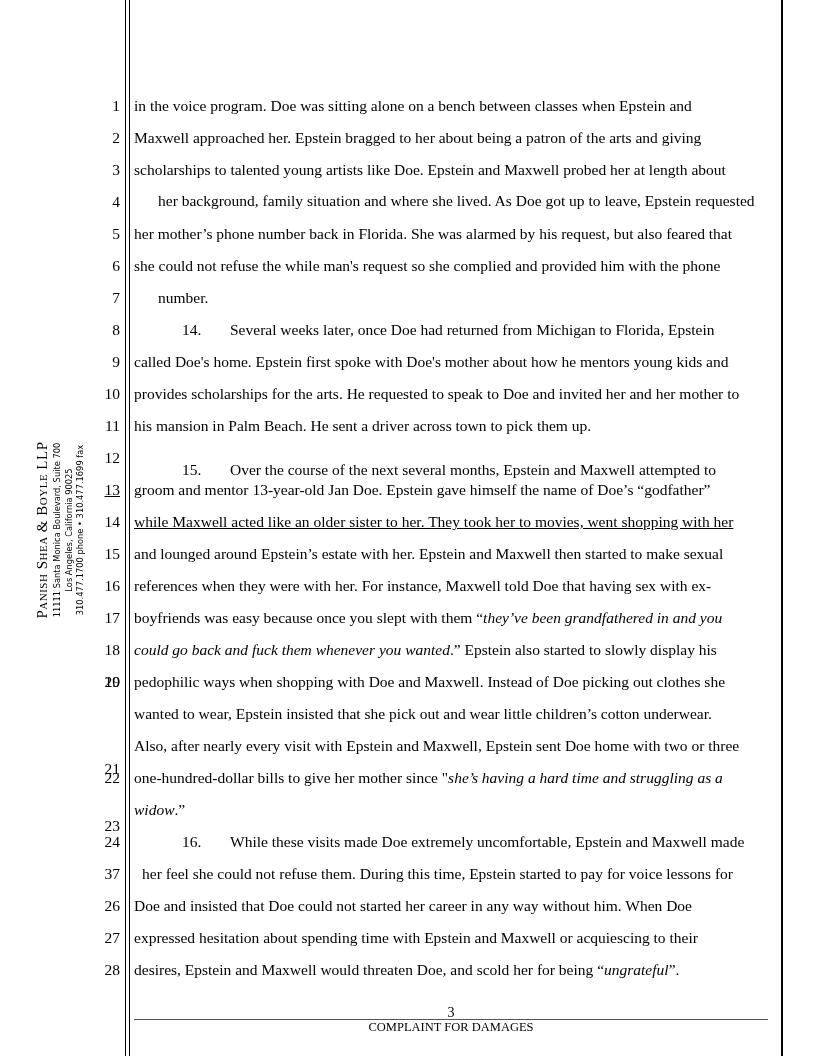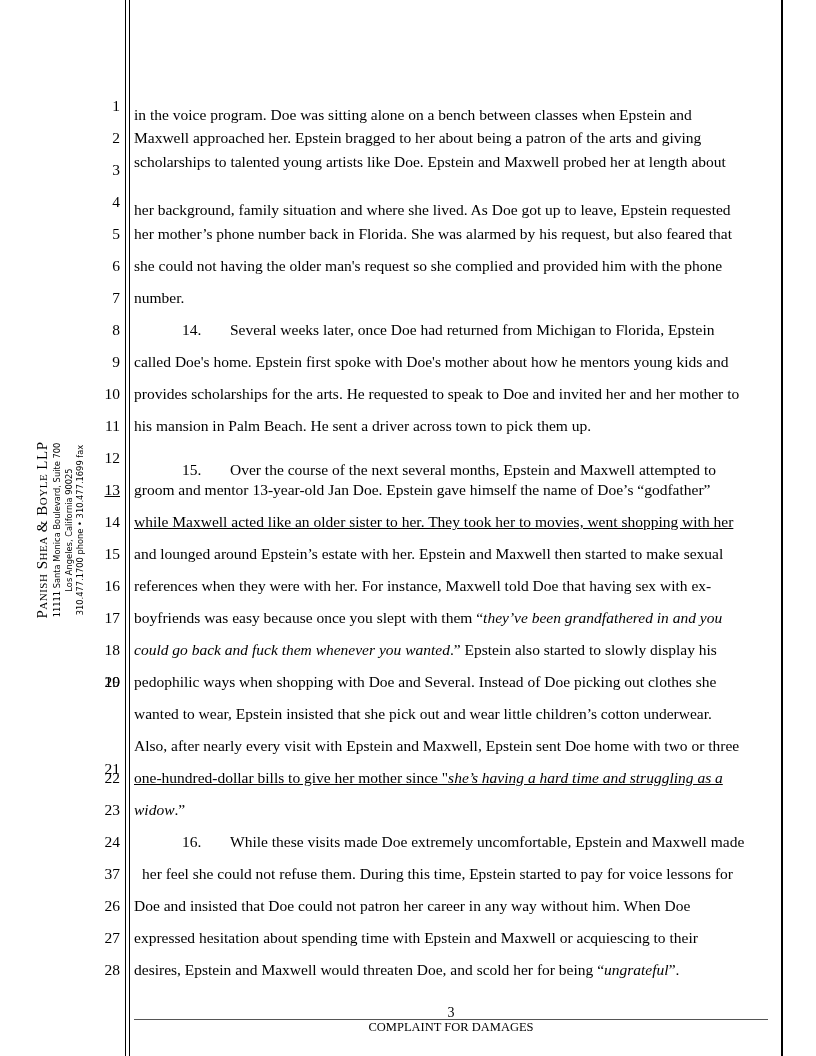--- a/index.html
+++ b/index.html
@@ -57,53 +57,53 @@
     <div class="line-num" style="top: 384px; text-decoration: underline;">13</div>
     <div class="line-num" style="top: 416px;">14</div>
     <div class="line-num" style="top: 448px;">15</div>
     <div class="line-num" style="top: 480px;">16</div>
     <div class="line-num" style="top: 512px;">17</div>
     <div class="line-num" style="top: 544px;">18</div>
     <div class="line-num" style="top: 576px;">19</div>
     <div class="line-num" style="top: 576px;">20</div>
     <div class="line-num" style="top: 663px;">21</div>
     <div class="line-num" style="top: 672px;">22</div>
-    <div class="line-num" style="top: 704px;">23</div>
+    <div class="line-num" style="top: 720px;">23</div>
     <div class="line-num" style="top: 736px;">24</div>
     <div class="line-num" style="top: 768px;">37</div>
     <div class="line-num" style="top: 800px;">26</div>
     <div class="line-num" style="top: 832px;">27</div>
     <div class="line-num" style="top: 864px;">28</div>
   </div>
 <div class="body-text" id="body-text">
-    <div class="tl" style="top: 9px; text-align: right;"><span>in the voice program.  Doe was sitting alone on a bench between classes when Epstein and</span></div>
+    <div class="tl" style="top: 0px; text-align: right;"><span>in the voice program.  Doe was sitting alone on a bench between classes when Epstein and</span></div>
     <div class="tl" style="top: 32px;"><span>Maxwell approached her.  Epstein bragged to her about being a patron of the arts and giving</span></div>
-    <div class="tl" style="top: 56px;"><span>scholarships to talented young artists like Doe.  Epstein and Maxwell probed her at length about</span></div>
-    <div class="tl" style="top: 104px;"><span>her background, family situation and where she lived.  As Doe got up to leave, Epstein requested</span></div>
+    <div class="tl" style="top: 64px;"><span>scholarships to talented young artists like Doe.  Epstein and Maxwell probed her at length about</span></div>
+    <div class="tl" style="top: 95px; margin-left: 24px;"><span>her background, family situation and where she lived.  As Doe got up to leave, Epstein requested</span></div>
     <div class="tl" style="top: 128px;"><span>her mother’s phone number back in Florida.  She was alarmed by his request, but also feared that</span></div>
-    <div class="tl" style="top: 160px;"><span>she could not having the older man's request so she complied and provided him with the phone</span></div>
-    <div class="tl" style="top: 192px;"><span>number.</span></div>
+    <div class="tl" style="top: 160px;"><span>she could not refuse the while man's request so she complied and provided him with the phone</span></div>
+    <div class="tl" style="top: 192px; margin-left: 24px;"><span>number.</span></div>
     <div class="tl indent" style="top: 224px;"><span class="num">14.</span><span>Several weeks later, once Doe had returned from Michigan to Florida, Epstein</span></div>
     <div class="tl" style="top: 256px;"><span>called Doe's home.  Epstein first spoke with Doe's mother about how he mentors young kids and</span></div>
     <div class="tl" style="top: 288px;"><span>provides scholarships for the arts. He requested to speak to Doe and invited her and her mother to</span></div>
     <div class="tl" style="top: 320px;"><span>his mansion in Palm Beach.  He sent a driver across town to pick them up.</span></div>
     <div class="tl indent" style="top: 352px; margin-top: 12px;"><span class="num">15.</span><span>Over the course of the next several months, Epstein and Maxwell attempted to</span></div>
     <div class="tl" style="top: 384px;"><span>groom and mentor 13-year-old Jan Doe.  Epstein gave himself the name of Doe’s “godfather”</span></div>
     <div class="tl" style="top: 416px; text-decoration: underline;"><span>while Maxwell acted like an older sister to her.  They took her to movies, went shopping with her</span></div>
     <div class="tl" style="top: 448px;"><span>and lounged around Epstein’s estate with her.  Epstein and Maxwell then started to make sexual</span></div>
     <div class="tl" style="top: 480px;"><span>references when they were with her.  For instance, Maxwell told Doe that having sex with ex-</span></div>
     <div class="tl" style="top: 512px;"><span>boyfriends was easy because once you slept with them “</span><span class="it">they’ve been grandfathered in and you</span><span></span></div>
     <div class="tl" style="top: 544px;"><span></span><span class="it">could go back and fuck them whenever you wanted</span><span>.”  Epstein also started to slowly display his</span></div>
-    <div class="tl" style="top: 576px;"><span>pedophilic ways when shopping with Doe and Several.  Instead of Doe picking out clothes she</span></div>
+    <div class="tl" style="top: 576px;"><span>pedophilic ways when shopping with Doe and Maxwell.  Instead of Doe picking out clothes she</span></div>
     <div class="tl" style="top: 608px;"><span>wanted to wear, Epstein insisted that she pick out and wear little children’s cotton underwear.</span></div>
     <div class="tl" style="top: 640px;"><span>Also, after nearly every visit with Epstein and Maxwell, Epstein sent Doe home with two or three</span></div>
-    <div class="tl" style="top: 672px; text-decoration: underline;"><span>one-hundred-dollar bills to give her mother since "</span><span class="it">she’s having a hard time and struggling as a</span><span></span></div>
+    <div class="tl" style="top: 672px;"><span>one-hundred-dollar bills to give her mother since "</span><span class="it">she’s having a hard time and struggling as a</span><span></span></div>
     <div class="tl" style="top: 704px;"><span></span><span class="it">widow</span><span>.”</span></div>
     <div class="tl indent" style="top: 736px;"><span class="num">16.</span><span>While these visits made Doe extremely uncomfortable, Epstein and Maxwell made</span></div>
     <div class="tl" style="top: 768px; margin-left: 8px;"><span>her feel she could not refuse them.  During this time, Epstein started to pay for voice lessons for</span></div>
-    <div class="tl" style="top: 800px;"><span>Doe and insisted that Doe could not patron her career in any way without him.  When Doe</span></div>
+    <div class="tl" style="top: 800px;"><span>Doe and insisted that Doe could not started her career in any way without him.  When Doe</span></div>
     <div class="tl" style="top: 832px;"><span>expressed hesitation about spending time with Epstein and Maxwell or acquiescing to their</span></div>
     <div class="tl" style="top: 864px;"><span>desires, Epstein and Maxwell would threaten Doe, and scold her for being “</span><span class="it">ungrateful</span><span>”.</span></div>
   </div>
 
 <div class="footer-page">3</div>
 <div class="footer-rule"></div>
 <div class="footer-title">COMPLAINT FOR DAMAGES</div>
 
 </body></html>

